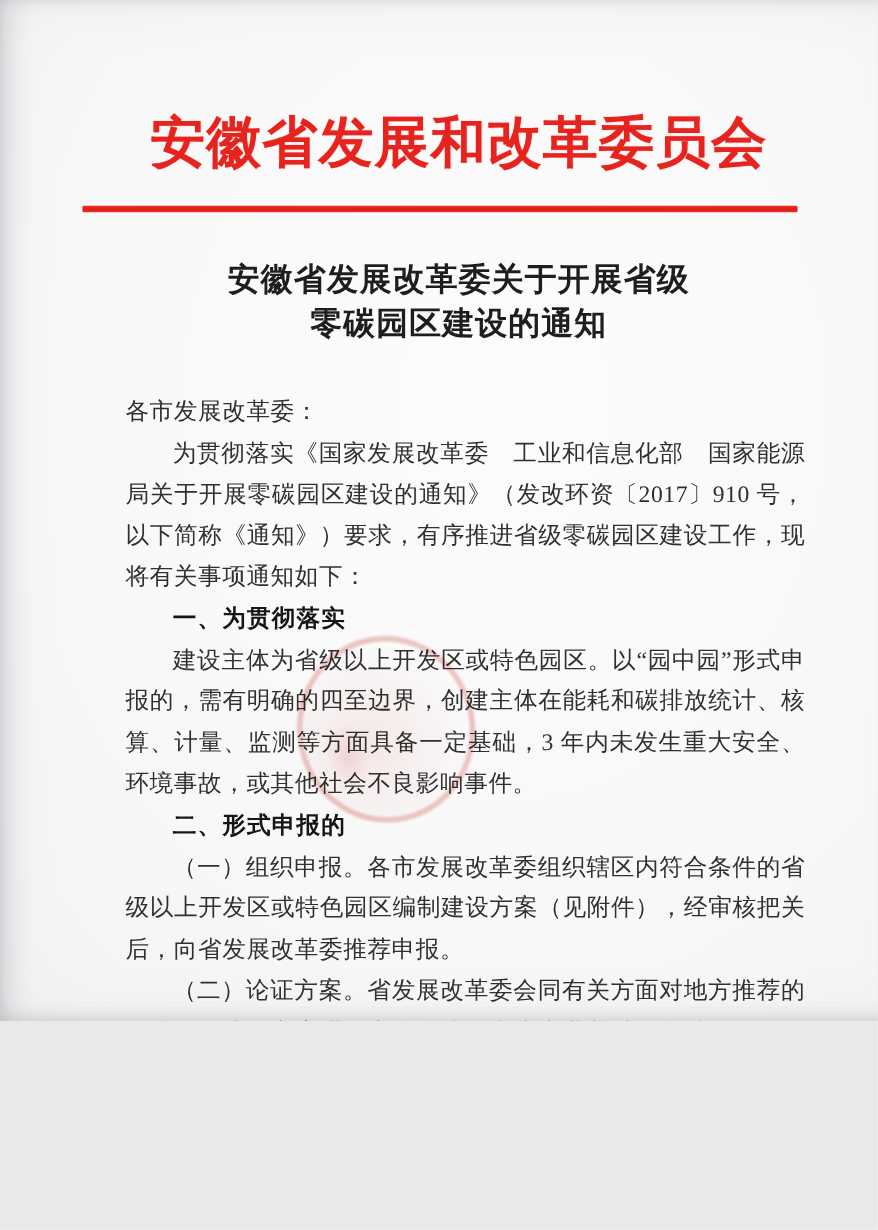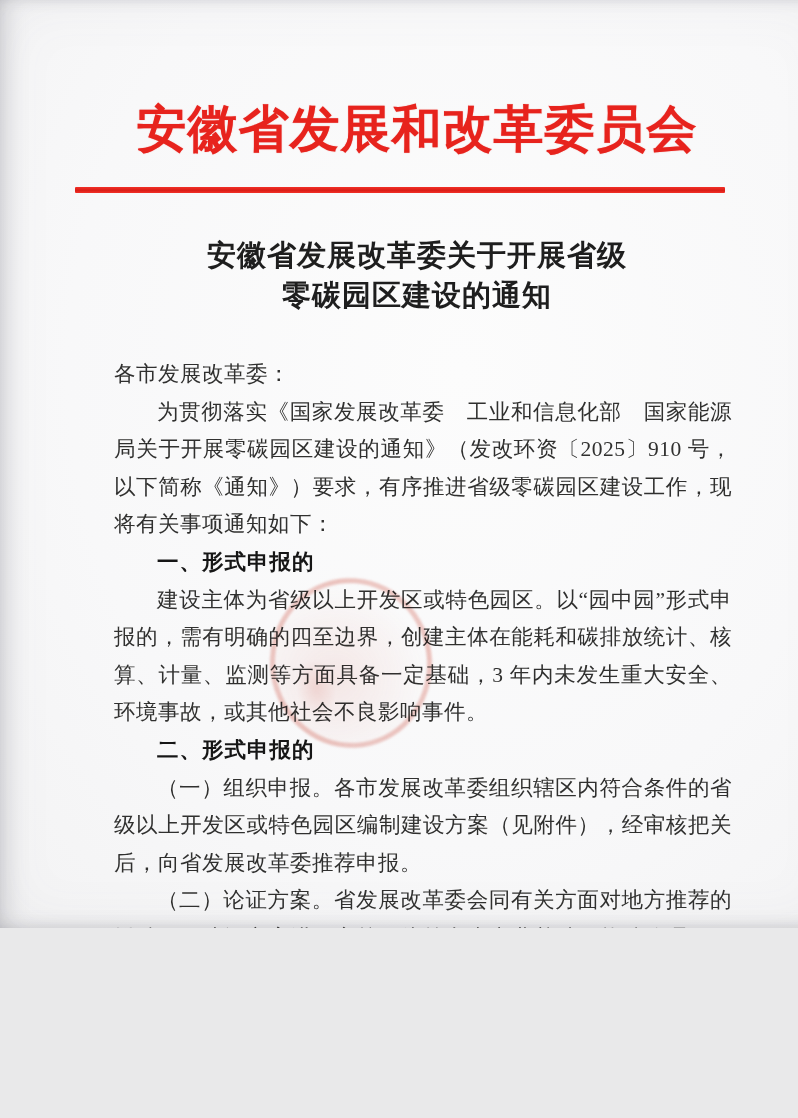--- a/index.html
+++ b/index.html
@@ -88,22 +88,22 @@
 
   <div class="red-rule top"></div>
 
   <div class="doc-title">
     <div>安徽省发展改革委关于开展省级</div>
     <div>零碳园区建设的通知</div>
   </div>
 
   <div class="body-block">
     <p class="para salutation">各市发展改革委：</p>
-    <p class="para">为贯彻落实《国家发展改革委　工业和信息化部　国家能源局关于开展零碳园区建设的通知》（发改环资〔2025〕910 号，以下简称《通知》）要求，有序推进省级零碳园区建设工作，现将有关事项通知如下：</p>
-    <p class="para heading">一、形式申报的</p>
+    <p class="para">为贯彻落实《国家发展改革委　工业和信息化部　国家能源局关于开展零碳园区建设的通知》（发改环资〔2017〕910 号，以下简称《通知》）要求，有序推进省级零碳园区建设工作，现将有关事项通知如下：</p>
+    <p class="para heading">一、为贯彻落实</p>
     <p class="para">建设主体为省级以上开发区或特色园区。以“园中园”形式申报的，需有明确的四至边界，创建主体在能耗和碳排放统计、核算、计量、监测等方面具备一定基础，3 年内未发生重大安全、环境事故，或其他社会不良影响事件。</p>
     <p class="para heading">二、形式申报的</p>
     <p class="para">（一）组织申报。各市发展改革委组织辖区内符合条件的省级以上开发区或特色园区编制建设方案（见附件），经审核把关后，向省发展改革委推荐申报。</p>
     <p class="para">（二）论证方案。省发展改革委会同有关方面对地方推荐的零碳园区建设方案进行审核，统筹考虑产业基础、能碳管理可行性、碳减排潜力和零碳园区建设路径等因素，确定拟支持的名单。</p>
   </div>
 
   <div class="seal"></div>
 
   <div class="red-rule bottom"></div>
 

